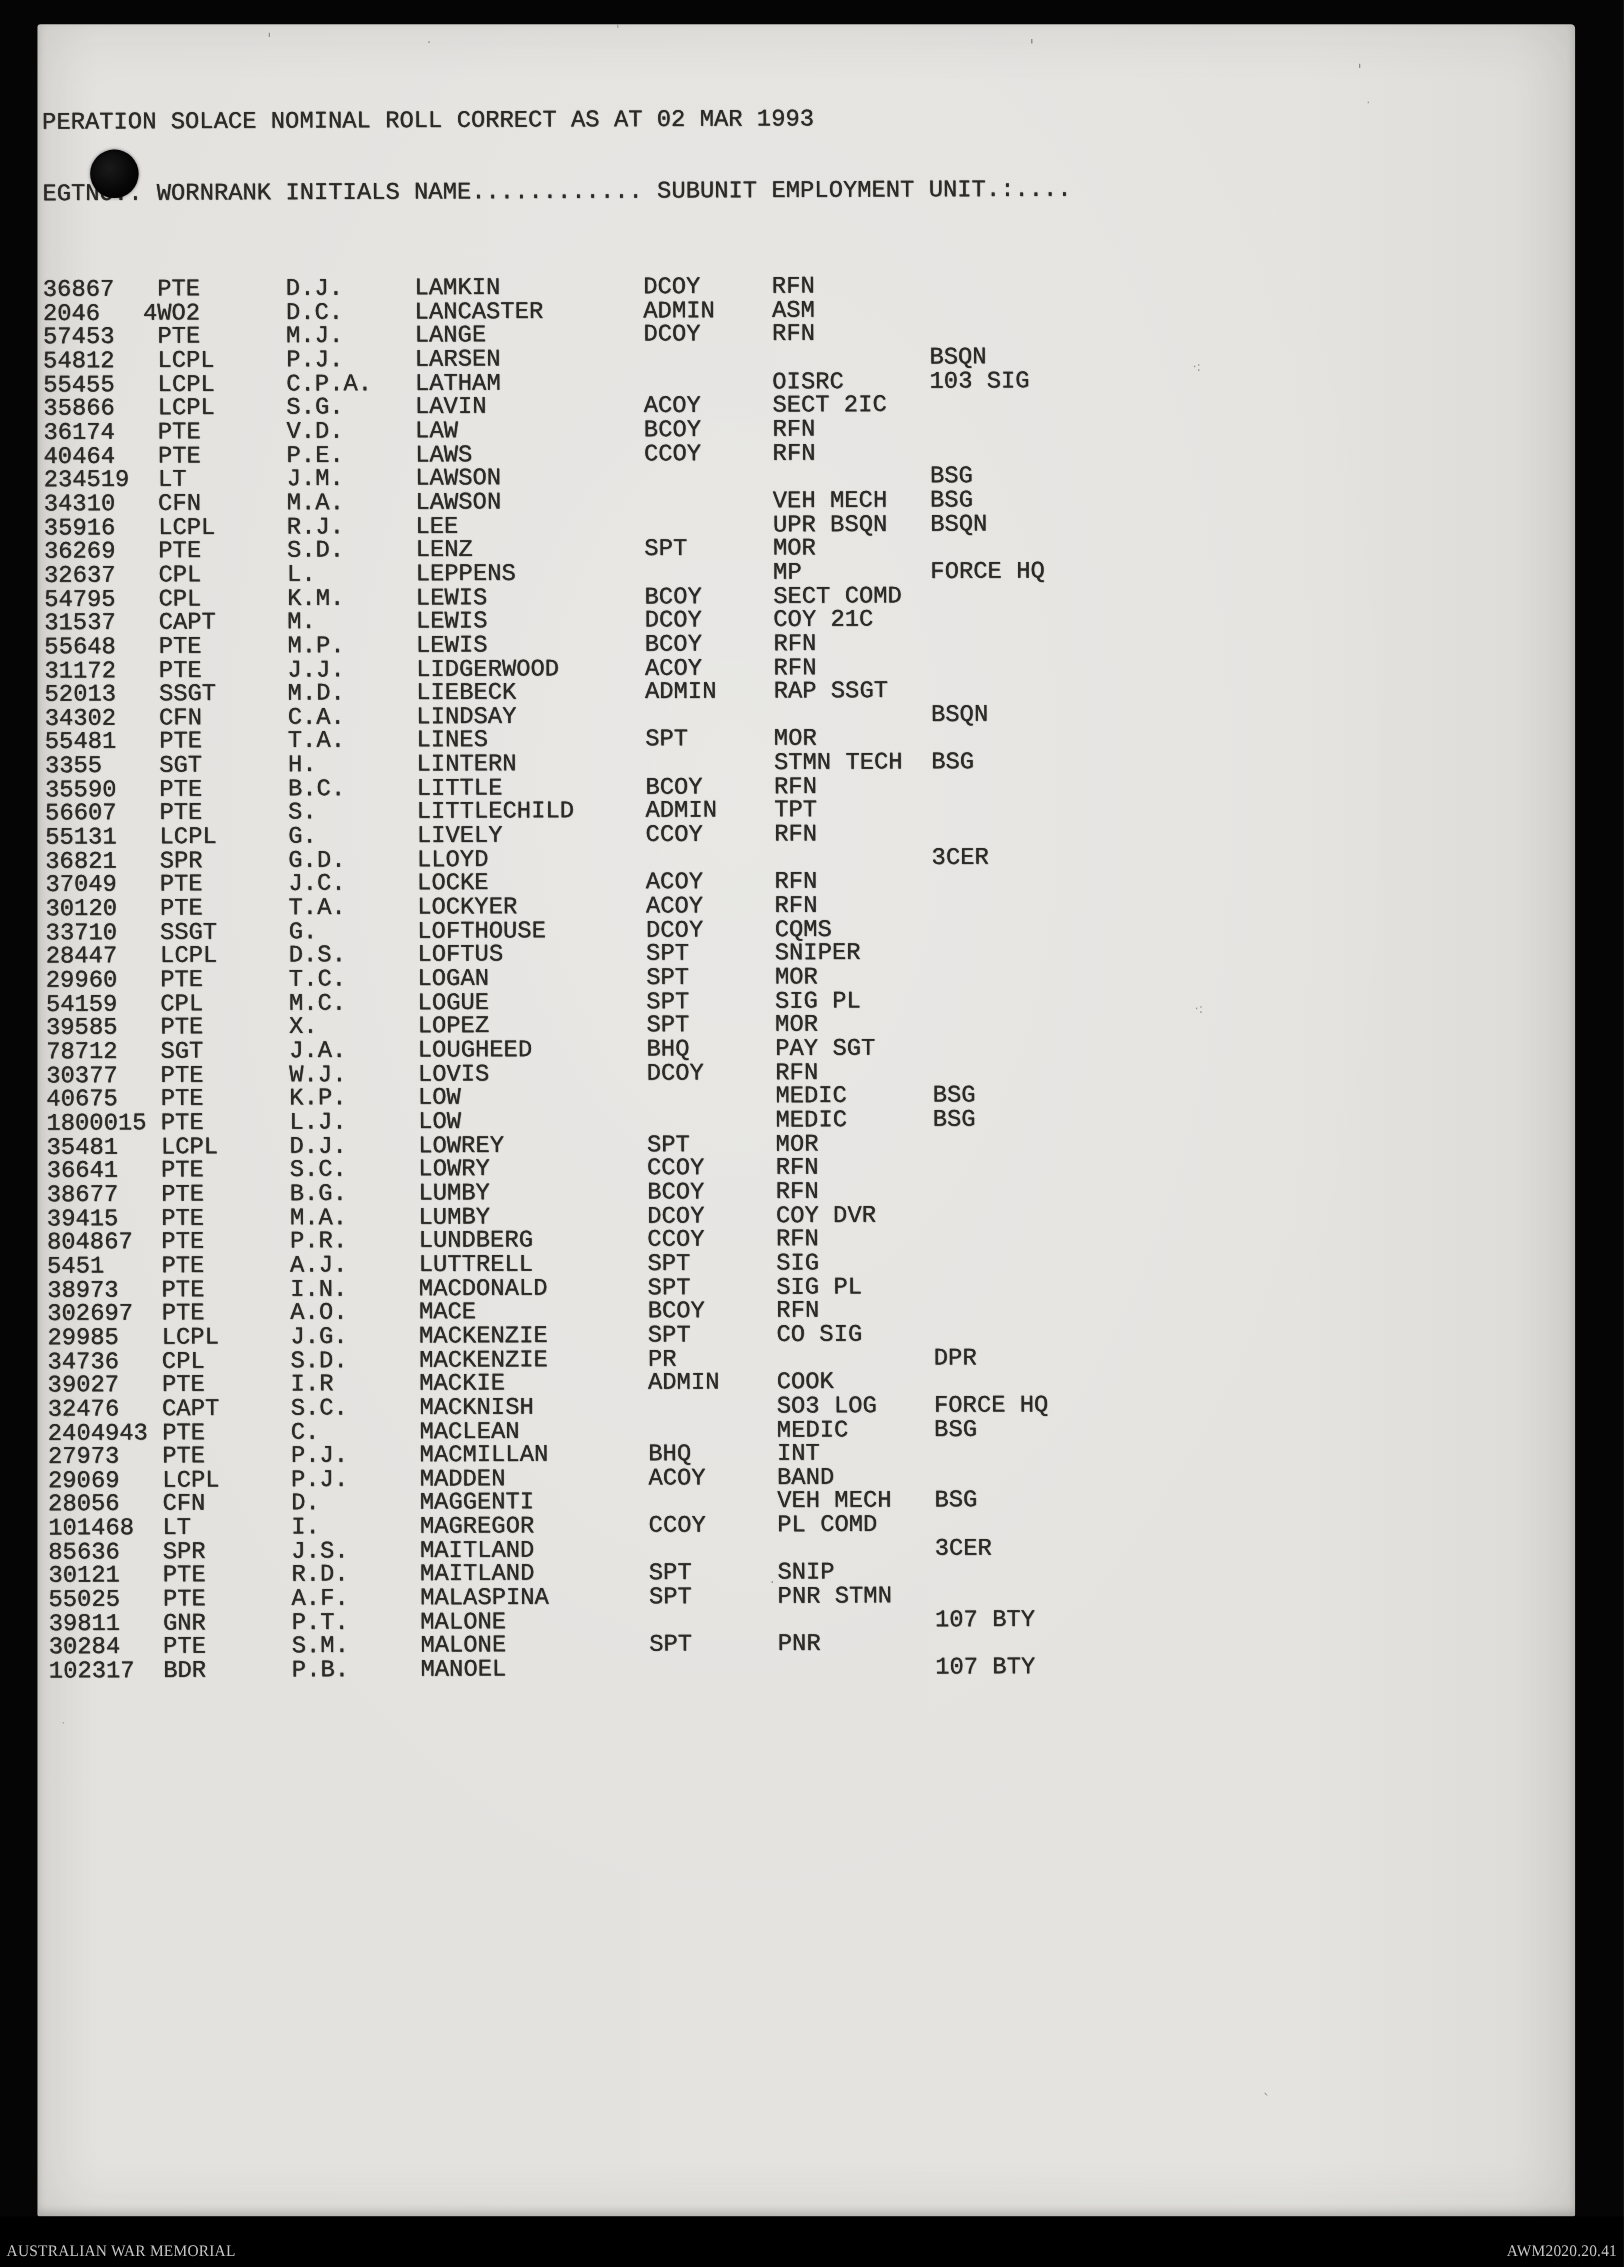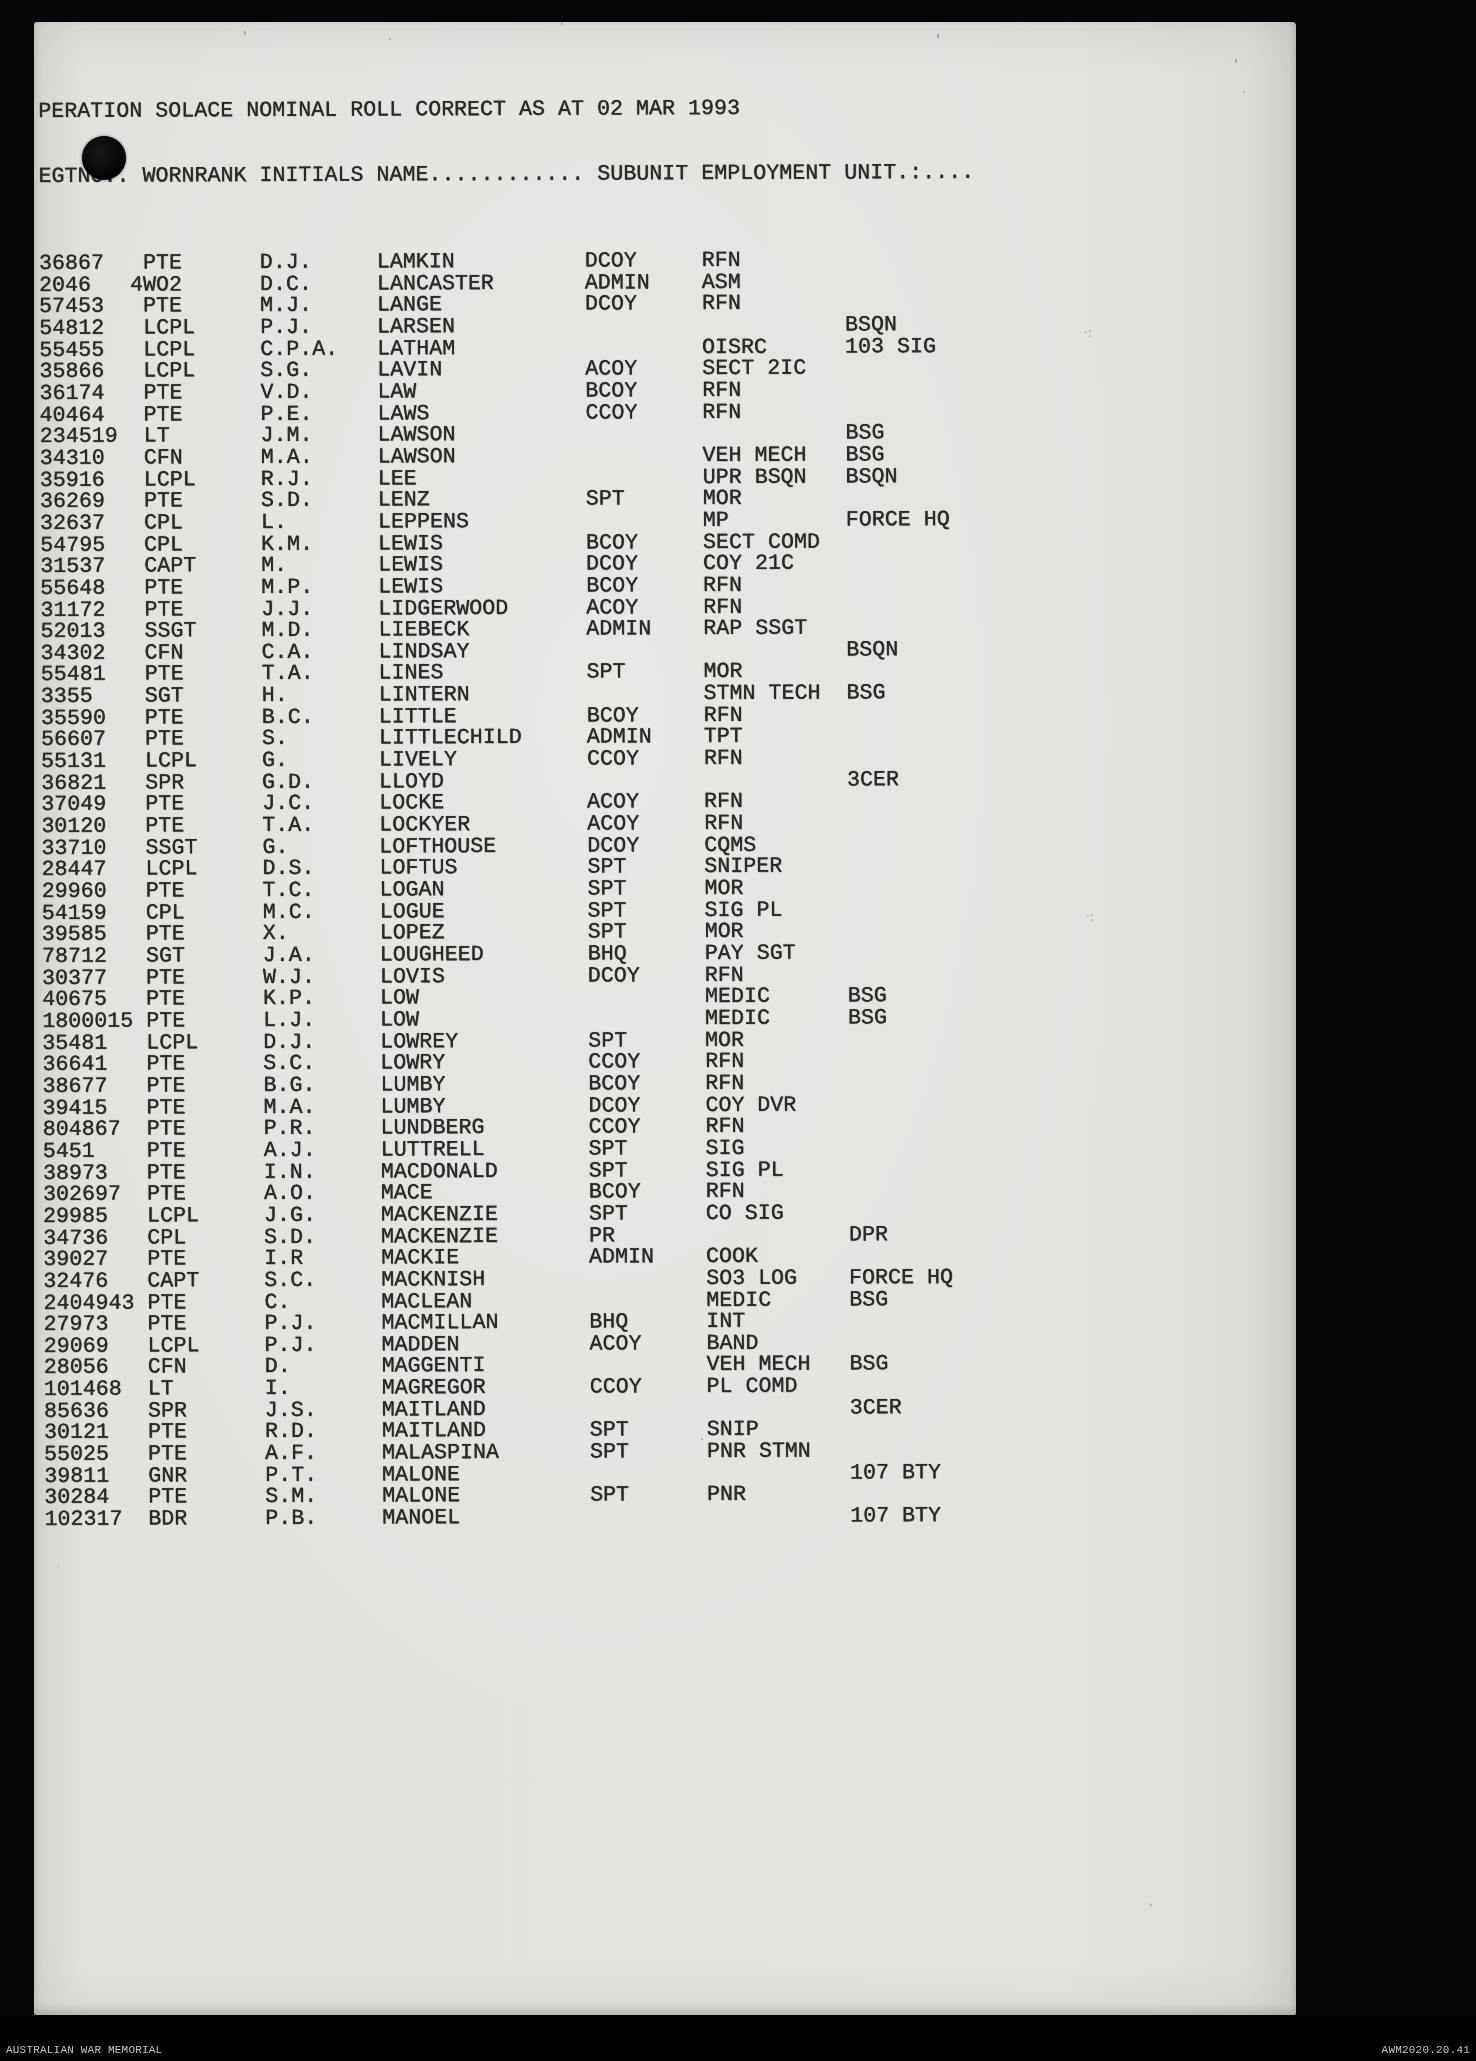--- a/index.html
+++ b/index.html
@@ -14,21 +14,21 @@
   .scan {
     position: relative;
     width: 1476px;
     height: 2061px;
     background: #050505;
   }
   .paper {
     position: absolute;
     left: 34px;
     top: 22px;
-    width: 1262px;
+    width: 1398px;
     height: 1993px;
     background:
       radial-gradient(ellipse at 45% 35%, rgba(255,255,255,0.18), rgba(0,0,0,0) 60%),
       linear-gradient(90deg, #dddcd8 0%, #e3e2df 4%, #e4e3e0 82%, #deddda 96%, #d6d5d1 100%),
       #e2e1de;
     box-shadow: inset 0 0 55px rgba(60,58,52,0.12), inset 0 -4px 8px rgba(0,0,0,0.18);
     border-radius: 3px 4px 2px 2px;
     overflow: hidden;
   }
   .type {
@@ -68,22 +68,22 @@
     position: absolute;
     left: 0;
     top: 2015px;
     width: 1476px;
     height: 46px;
     background: #000;
   }
   .footerbar span {
     position: absolute;
     bottom: 5px;
-    font-family: Liberation Mono, monospace;
-    font-size: 11px;
+    font-family: Liberation Serif, serif;
+    font-size: 14px;
     letter-spacing: 0.2px;
     color: #c6c6c6;
     transform: scaleY(1.05);
   }
   .footer-left { left: 6px; }
   .footer-right { right: 6px; margin-top: 25px; }
 </style>
 </head>
 <body>
 

